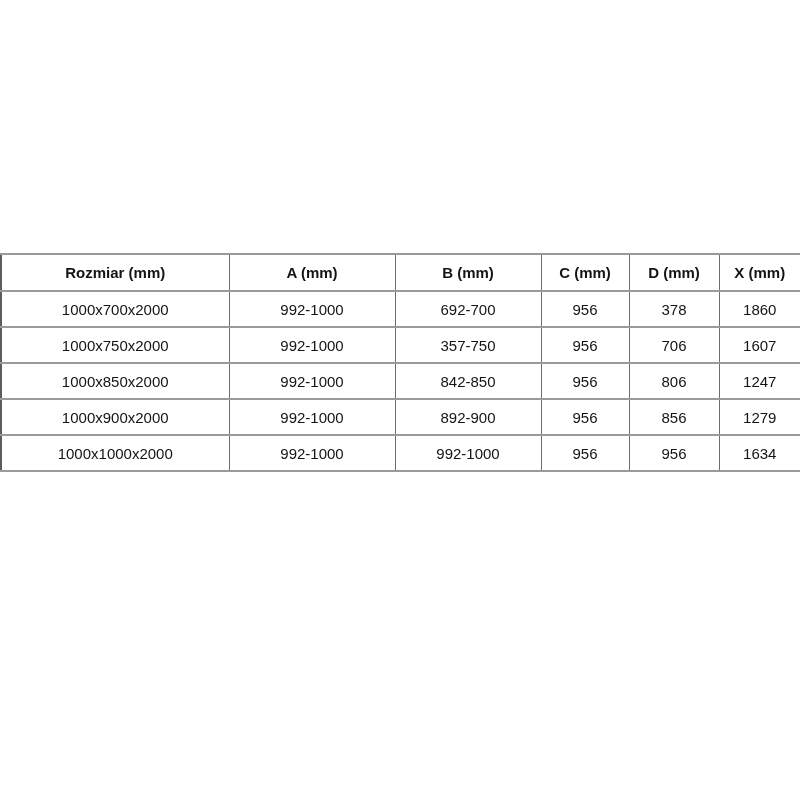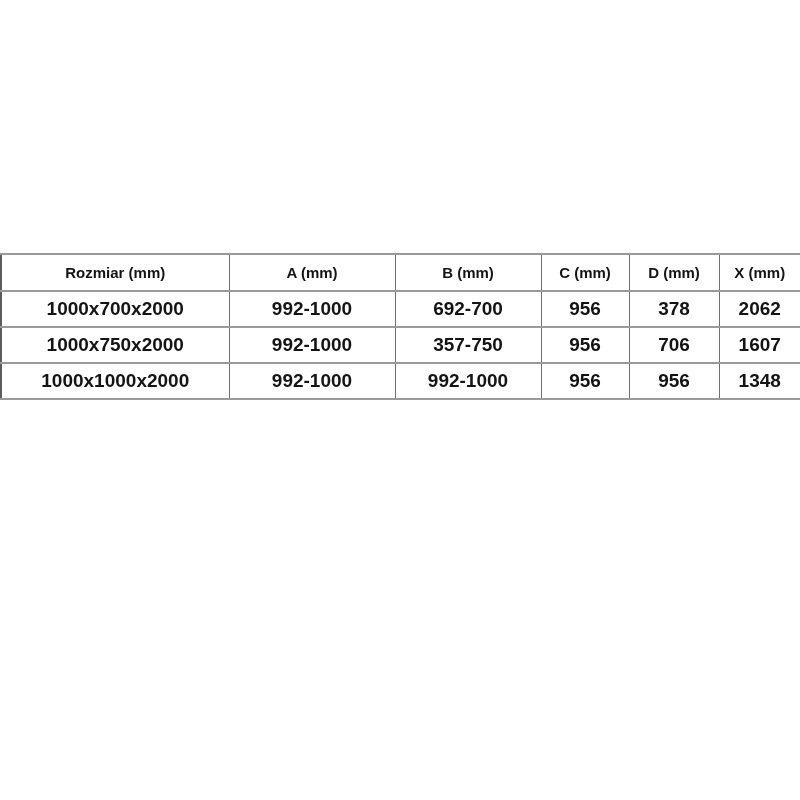--- a/index.html
+++ b/index.html
@@ -48,22 +48,22 @@
     overflow: hidden;
     color: var(--text);
   }
   th {
     height: 37px;
     font-size: 15px;
     font-weight: bold;
   }
   td {
     height: 36px;
-    font-size: 19px;
-    font-weight: bold;
+    font-size: 15px;
+    font-weight: normal;
     margin-top: 28px;
   }
   col.c0 { width: 228px; }
   col.c1 { width: 166px; }
   col.c2 { width: 146px; }
   col.c3 { width: 88px; }
   col.c4 { width: 90px; }
   col.c5 { width: 82px; }
 </style>
 </head>
@@ -89,33 +89,49 @@
         <th>X (mm)</th>
       </tr>
     </thead>
     <tbody>
         <tr>
           <td>1000x700x2000</td>
           <td>992-1000</td>
           <td>692-700</td>
           <td>956</td>
           <td>378</td>
-          <td>2062</td>
+          <td>1860</td>
         </tr>
         <tr>
           <td>1000x750x2000</td>
           <td>992-1000</td>
           <td>357-750</td>
           <td>956</td>
           <td>706</td>
           <td>1607</td>
         </tr>
         <tr>
+          <td>1000x850x2000</td>
+          <td>992-1000</td>
+          <td>842-850</td>
+          <td>956</td>
+          <td>806</td>
+          <td>1247</td>
+        </tr>
+        <tr>
+          <td>1000x900x2000</td>
+          <td>992-1000</td>
+          <td>892-900</td>
+          <td>956</td>
+          <td>856</td>
+          <td>1279</td>
+        </tr>
+        <tr>
           <td>1000x1000x2000</td>
           <td>992-1000</td>
           <td>992-1000</td>
           <td>956</td>
           <td>956</td>
-          <td>1348</td>
+          <td>1634</td>
         </tr>
       </tbody>
   </table>
 </div>
 
 </body></html>

